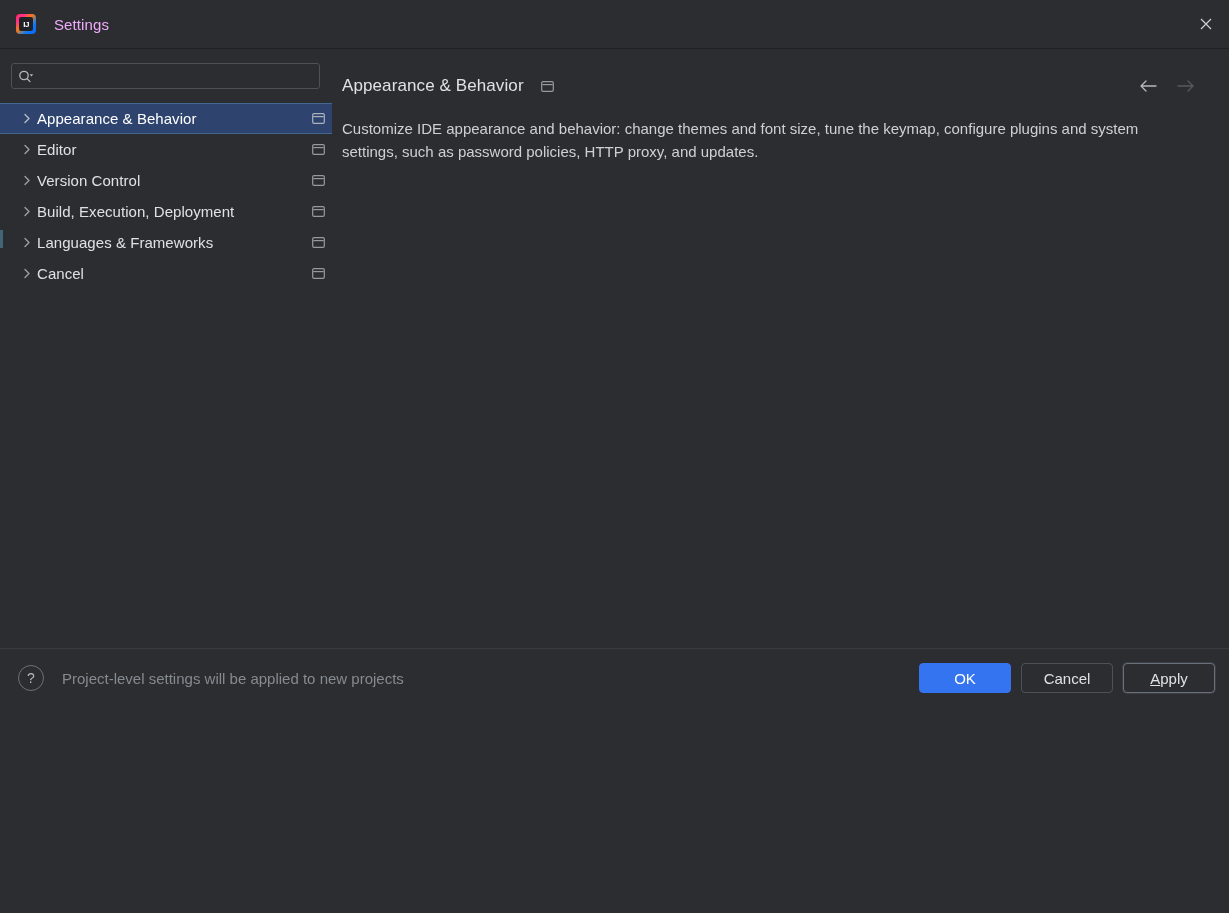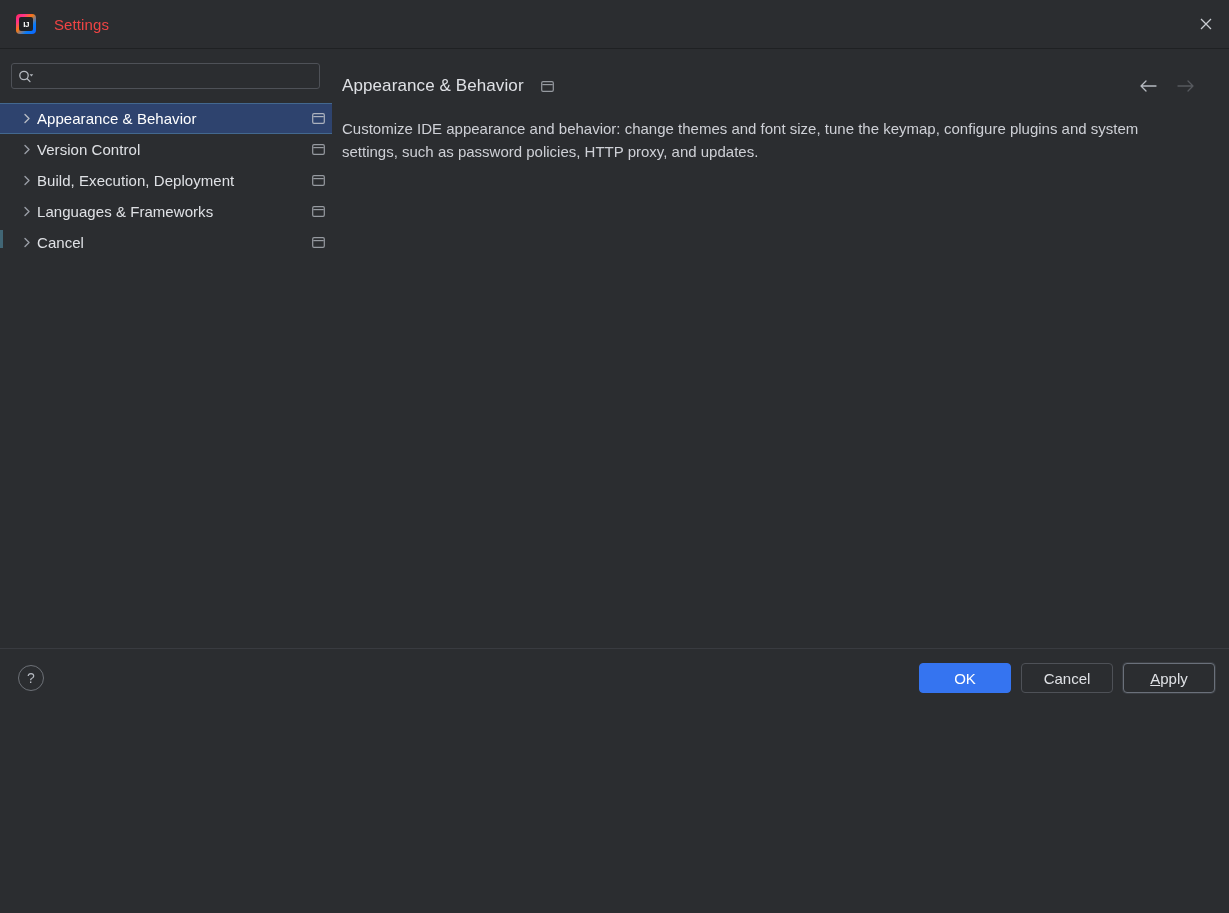--- a/index.html
+++ b/index.html
@@ -58,21 +58,21 @@
     font-size: 8px;
     font-weight: bold;
     color: #ffffff;
     letter-spacing: -0.5px;
     font-family: "Liberation Sans", sans-serif;
   }
 
   .titlebar-title {
     margin-left: 18px;
     font-size: 15px;
-    color: #ef4444;
+    color: #f0abfc;
     letter-spacing: 0.1px;
   }
 
   .close-btn {
     position: absolute;
     right: 0;
     top: 0;
     width: 46px;
     height: 48px;
     display: flex;
@@ -365,20 +365,34 @@
           </span>
           <span class="tree-label">Appearance &amp; Behavior</span>
           <span class="tree-badge">
             <svg width="13" height="11" viewBox="0 0 13 11">
               <rect x="0.7" y="0.7" width="11.6" height="9.6" rx="1.3" stroke="#c2c6cc" stroke-width="1.2" fill="none"></rect>
               <path d="M1.3 3.6 H11.7" stroke="#c2c6cc" stroke-width="1.2"></path>
             </svg>
           </span>
         </div>
 
+        <div class="tree-item">
+          <span class="chevron">
+            <svg width="8" height="11" viewBox="0 0 8 11">
+                <path d="M2 1.5 L6 5.5 L2 9.5" stroke="currentColor" stroke-width="1.4" fill="none" stroke-linecap="round" stroke-linejoin="round"></path>
+              </svg>
+          </span>
+          <span class="tree-label">Editor</span>
+          <span class="tree-badge">
+            <svg width="13" height="11" viewBox="0 0 13 11">
+              <rect x="0.7" y="0.7" width="11.6" height="9.6" rx="1.3" stroke="#a9adb4" stroke-width="1.2" fill="none"></rect>
+              <path d="M1.3 3.6 H11.7" stroke="#a9adb4" stroke-width="1.2"></path>
+            </svg>
+          </span>
+        </div>
 
         <div class="tree-item">
           <span class="chevron">
             <svg width="8" height="11" viewBox="0 0 8 11">
                 <path d="M2 1.5 L6 5.5 L2 9.5" stroke="currentColor" stroke-width="1.4" fill="none" stroke-linecap="round" stroke-linejoin="round"></path>
               </svg>
           </span>
           <span class="tree-label">Version Control</span>
           <span class="tree-badge">
             <svg width="13" height="11" viewBox="0 0 13 11">
@@ -465,20 +479,21 @@
       <div class="content-desc">Customize IDE appearance and behavior: change themes and font size, tune the keymap, configure plugins and system settings, such as password policies, HTTP proxy, and updates.</div>
 
 
     </div>
   </div>
 
   <div class="footer">
     <div class="help-btn">
       <span>?</span>
     </div>
+    <div class="footer-status">Project-level settings will be applied to new projects</div>
 
     <div class="footer-buttons">
       <div class="btn primary">OK</div>
       <div class="btn">Cancel</div>
       <div class="btn focused">
           <span class="mnemonic">A</span>
           <span>pply</span>
         </div>
     </div>
   </div>

